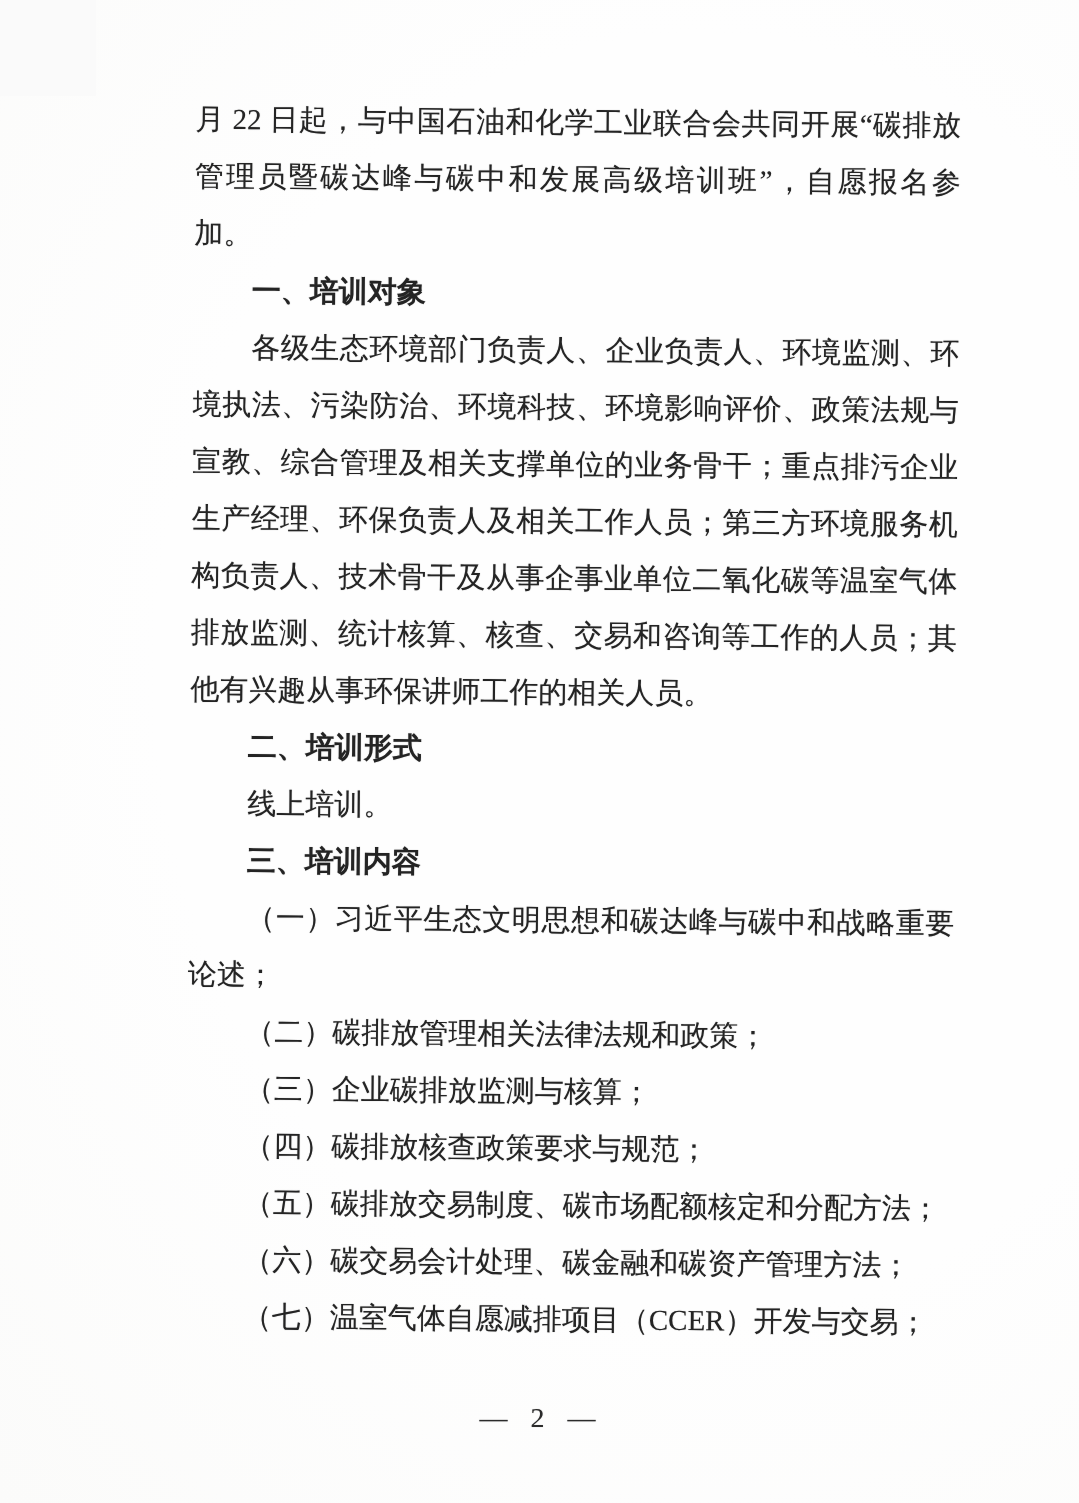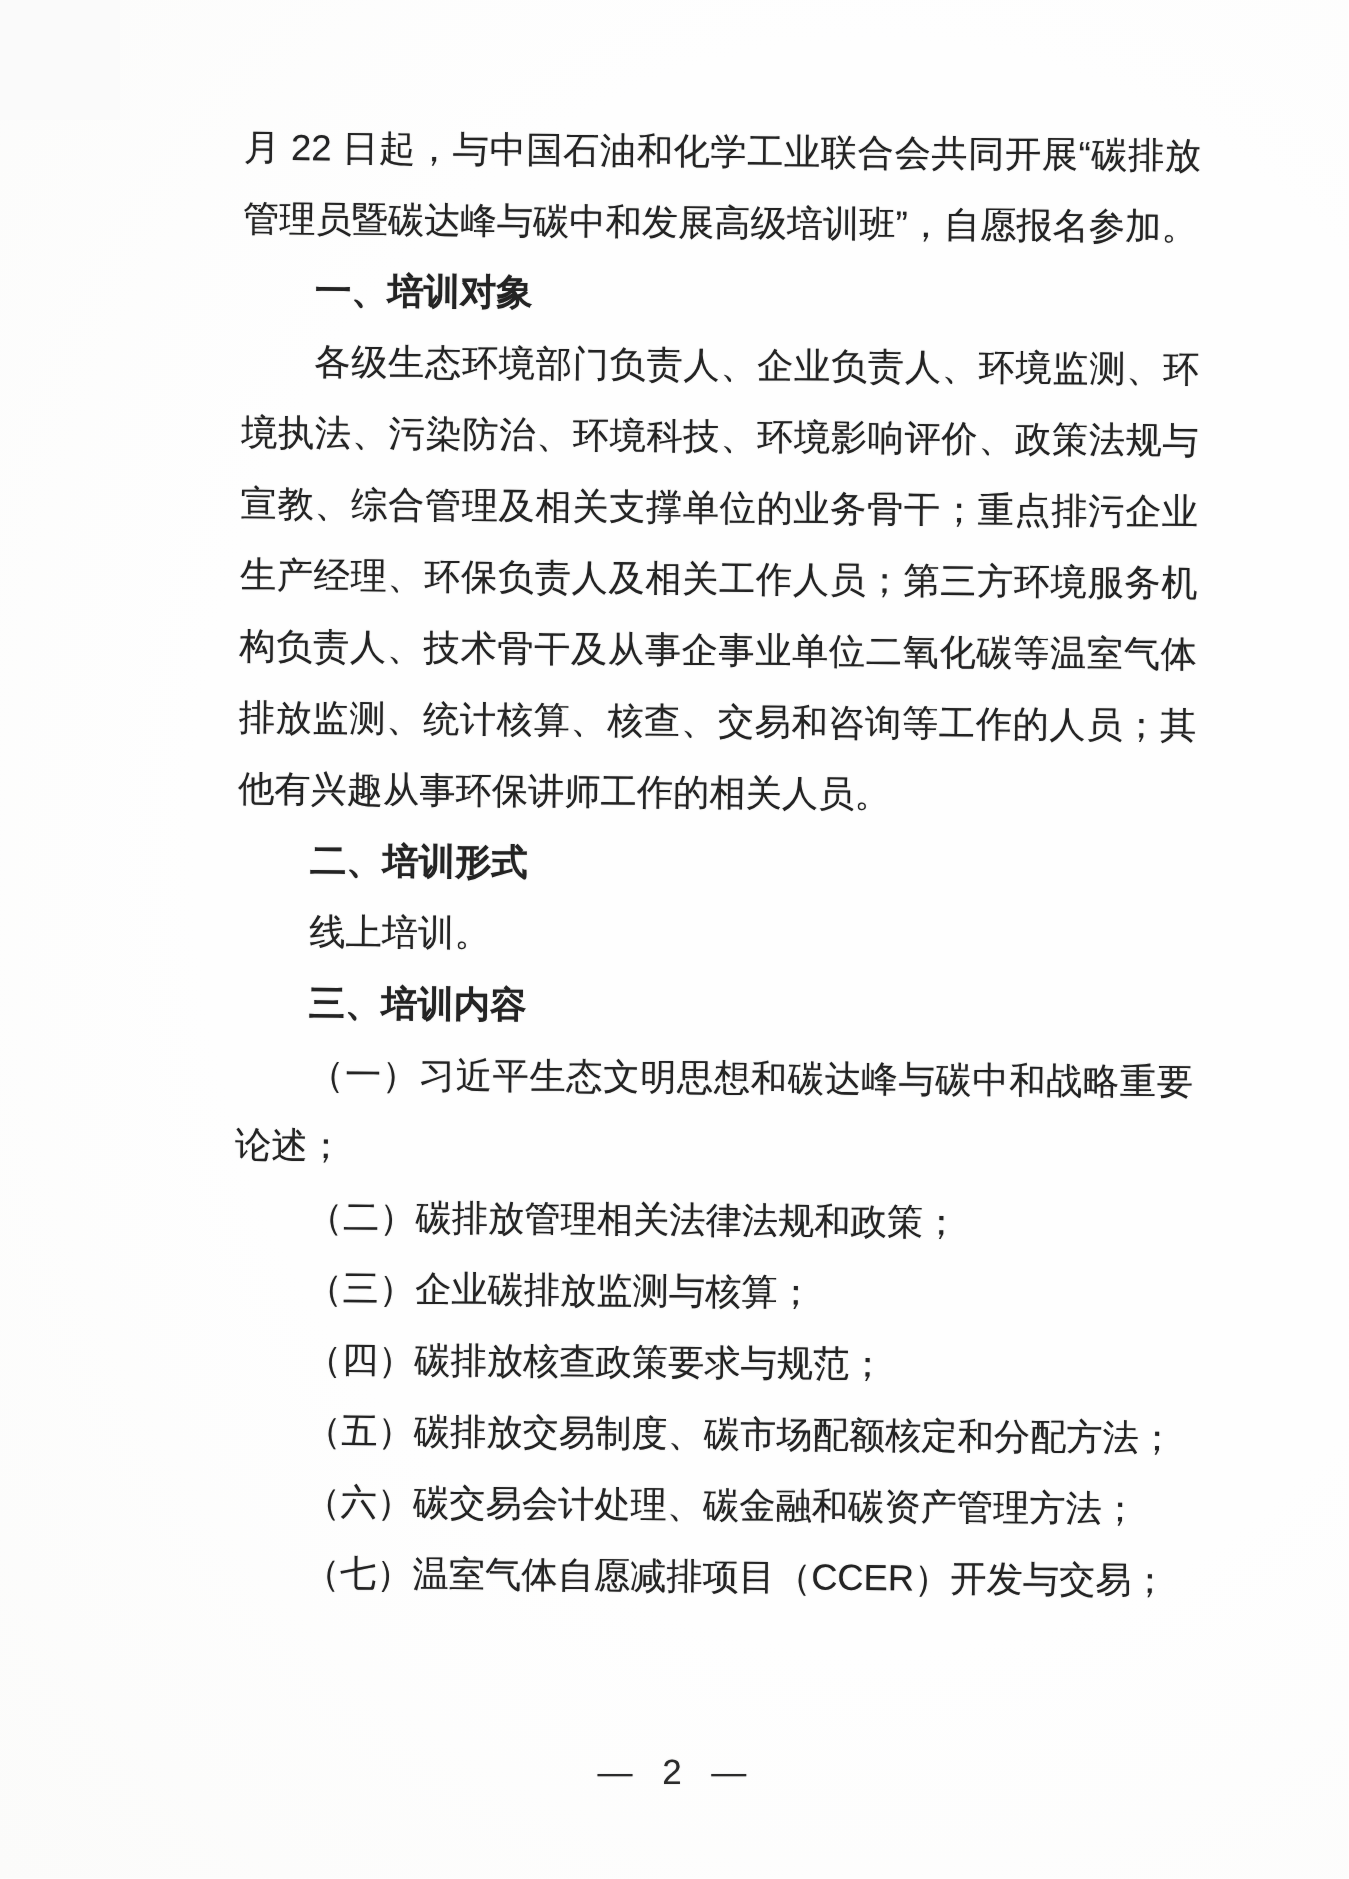--- a/index.html
+++ b/index.html
@@ -10,21 +10,21 @@
   html, body {
     width: 1079px; height: 1503px;
     overflow: hidden;
     background: #ffffff;
   }
   .page {
     position: relative;
     width: 1079px; height: 1503px;
     background:
       radial-gradient(ellipse at 65% 45%, var(--page-bg) 55%, #fbfbfa 100%);
-    font-family: Liberation Sans, sans-serif;
+    font-family: Liberation Serif, serif;
     color: var(--ink);
   }
   
   .corner-shade {
     position: absolute;
     left: 0; top: 0;
     width: 96px; height: 96px;
     background: #fafafa;
   }
   .content {

